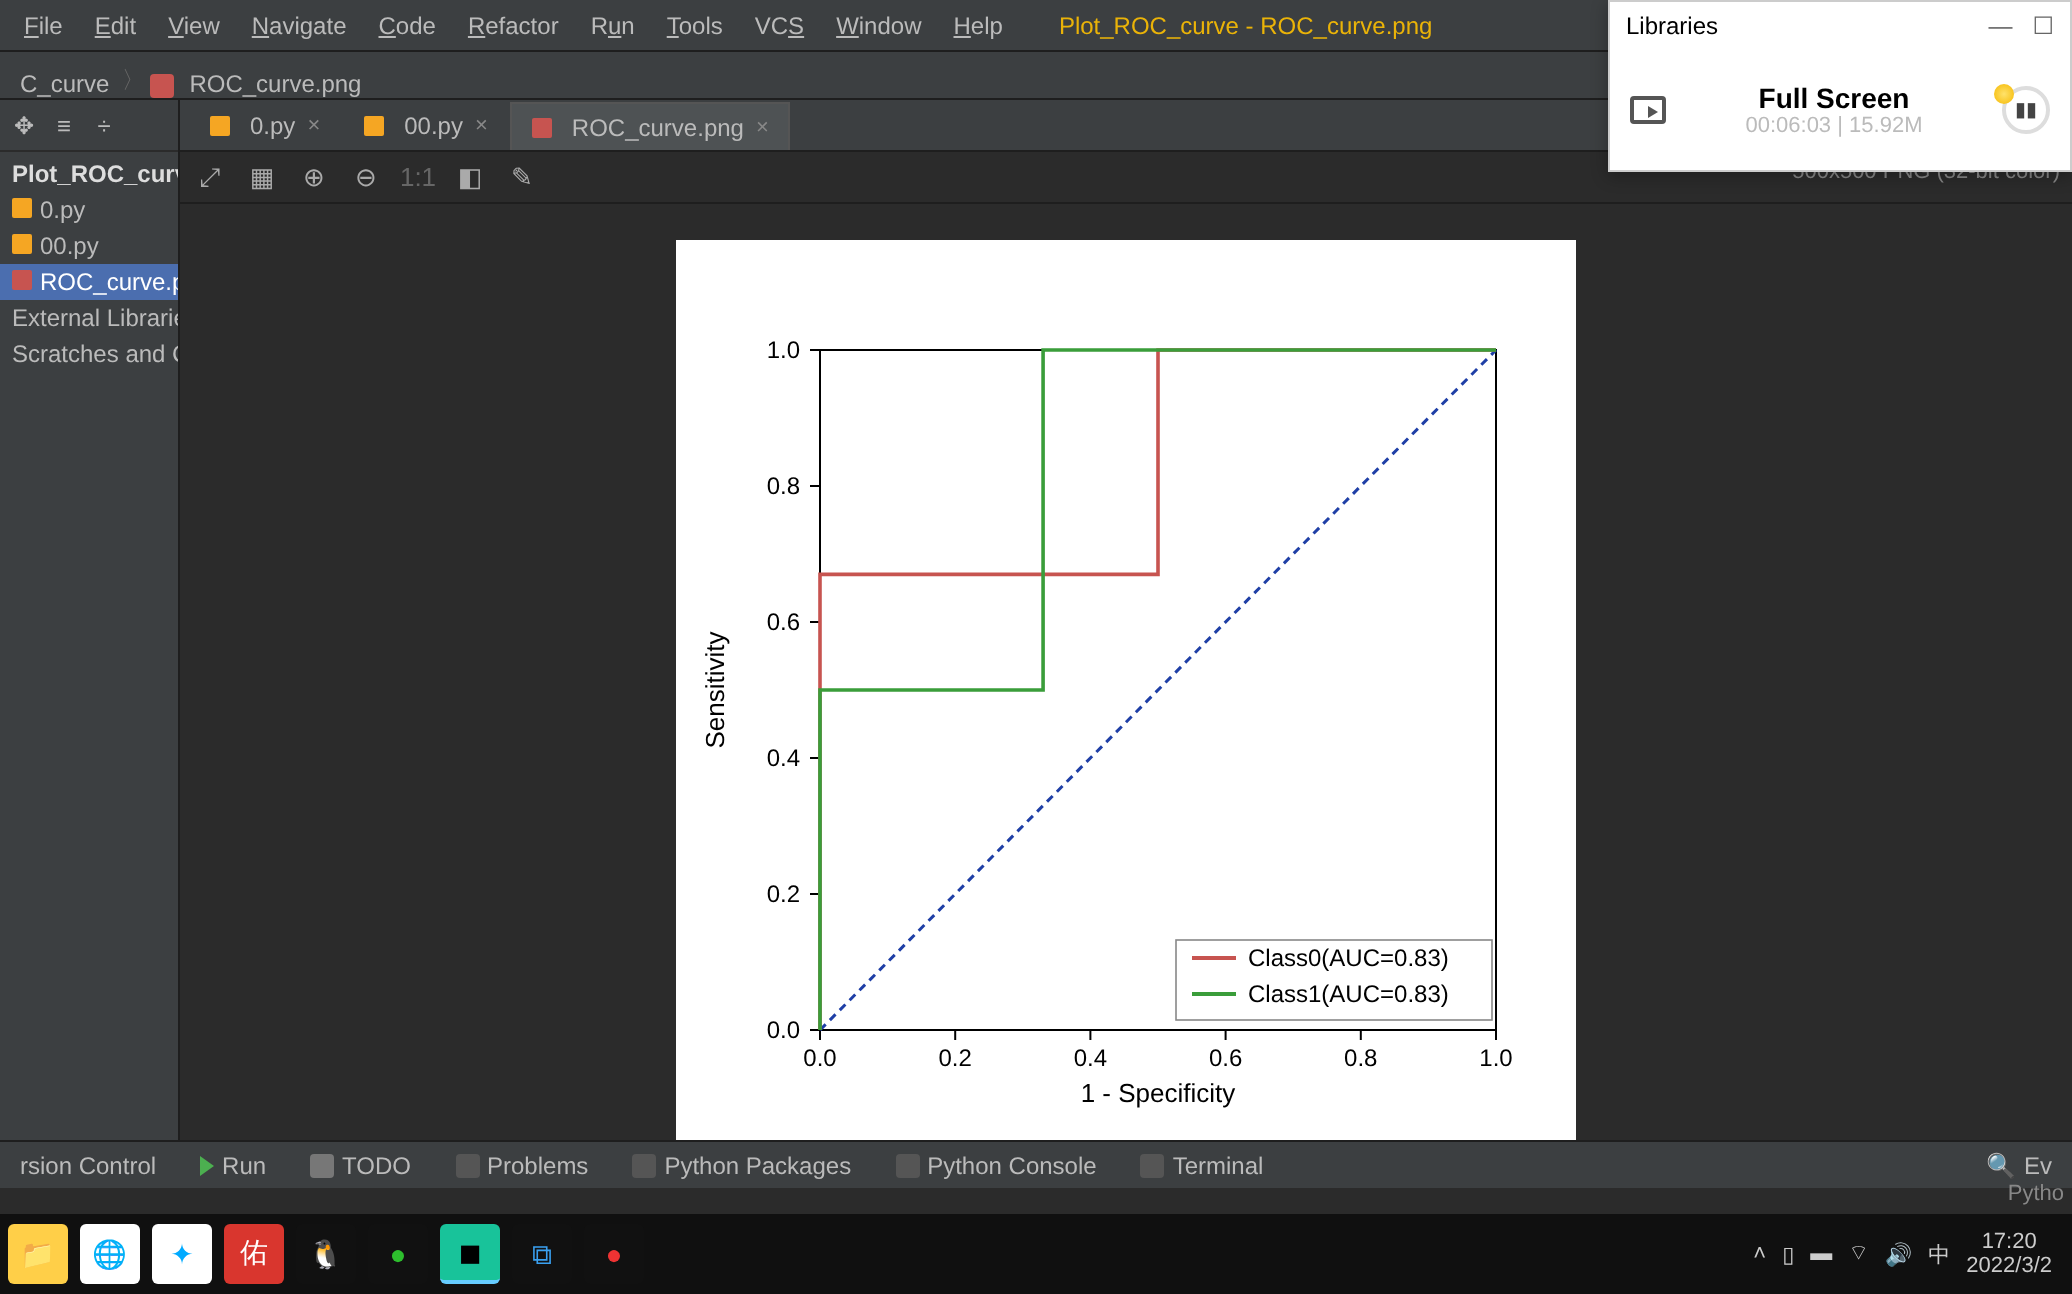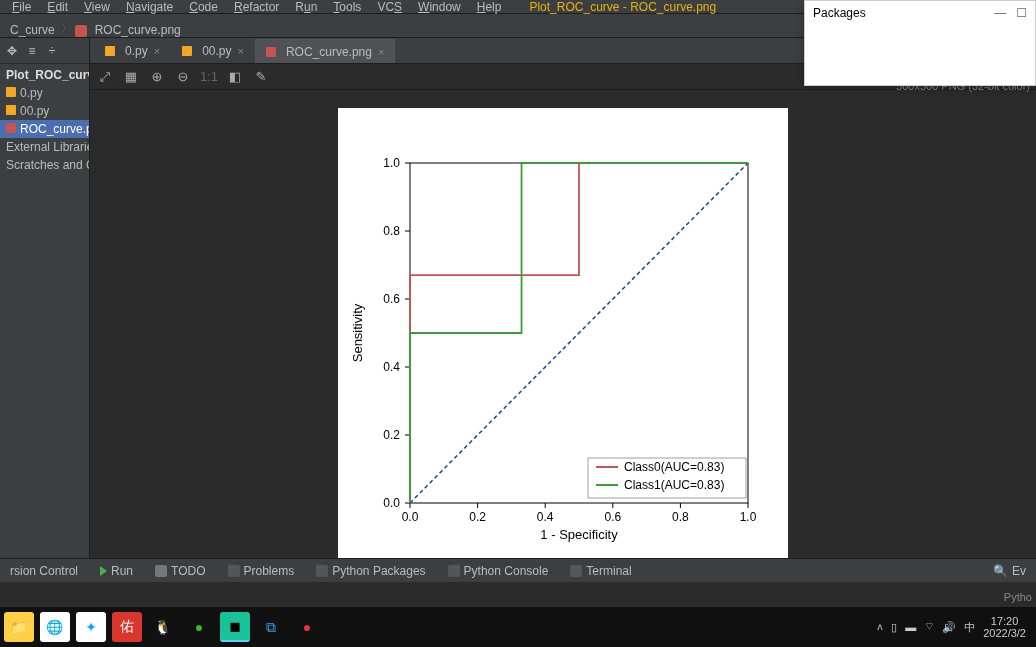--- a/index.html
+++ b/index.html
@@ -1,19 +1,19 @@
 <!DOCTYPE html>
 <html><head>
 <meta charset="utf-8">
 <style>
 * { box-sizing: border-box; margin: 0; padding: 0; font-family: "Segoe UI", Arial, sans-serif; }
 body { width: 1036px; height: 647px; background: #2b2b2b; overflow: hidden; position: relative; }
 
 
-.menubar { height: 14px; background: #3c3f41; display: flex; align-items: center; padding: 0 4px; color: #bbb; font-size: 12px; border-bottom: 1px solid #1e1e1e; }
+.menubar { height: 26px; background: #3c3f41; display: flex; align-items: center; padding: 0 4px; color: #bbb; font-size: 12px; border-bottom: 1px solid #1e1e1e; }
 .menubar .menu-item { padding: 0 8px; cursor: pointer; }
 .menubar .menu-item .ul { text-decoration: underline; }
 .menubar .title { margin-left: 20px; color: #eab308; }
 
 
 .navbar { height: 24px; background: #3c3f41; display: flex; align-items: flex-end; padding: 0 6px; color: #bbb; font-size: 12px; border-bottom: 1px solid #1e1e1e; }
 .navbar .crumb { padding: 0 4px; }
 .navbar .sep { color: #666; padding: 0 2px; }
 .navbar .fileicon { width:12px; height:12px; background:#c75450; margin-right:4px; display:inline-block; border-radius:2px; }
 
@@ -244,19 +244,27 @@
     <span>中</span>
     <div class="clock">
       <div>17:20</div>
       <div>2022/3/2</div>
     </div>
   </div>
 </div>
 
 <div class="recforth">
   <div class="titlebar">
-    <span>Packages</span>
+    <span>Libraries</span>
     <span class="winctl">
       <span>—</span>
       <span>☐</span>
     </span>
   </div>
+  <div class="body">
+    <div class="recficon"></div>
+    <div style="flex:1;text-align:center">
+      <div class="fs">Full Screen</div>
+      <div class="stats"><span>00:06:03</span> | <span>15.92M</span></div>
+    </div>
+    <div class="pausebtn">▮▮</div>
+  </div>
 </div>
 
 </body></html>

